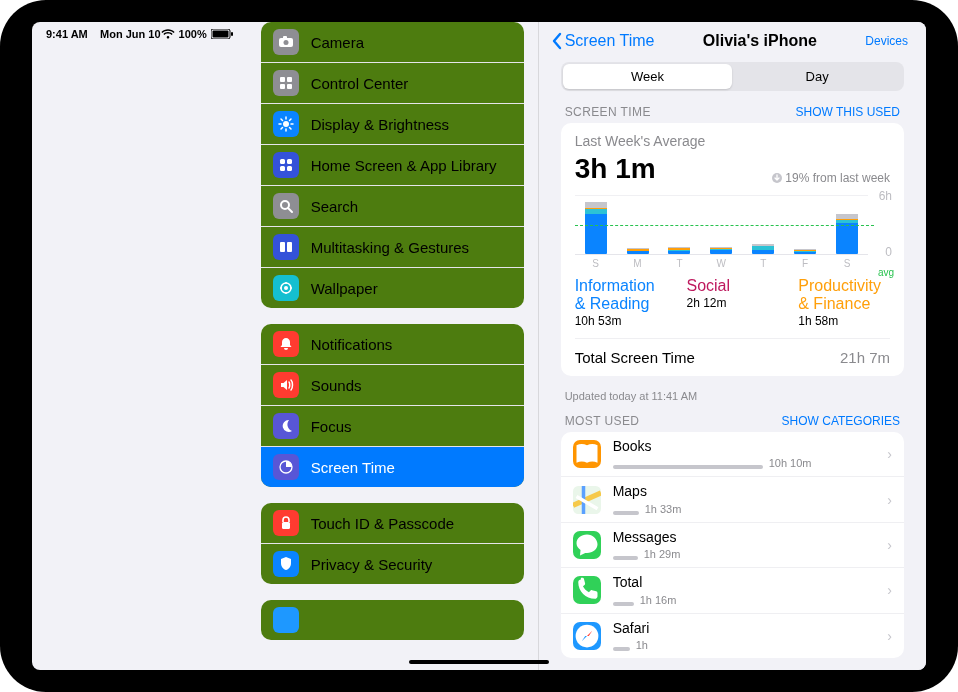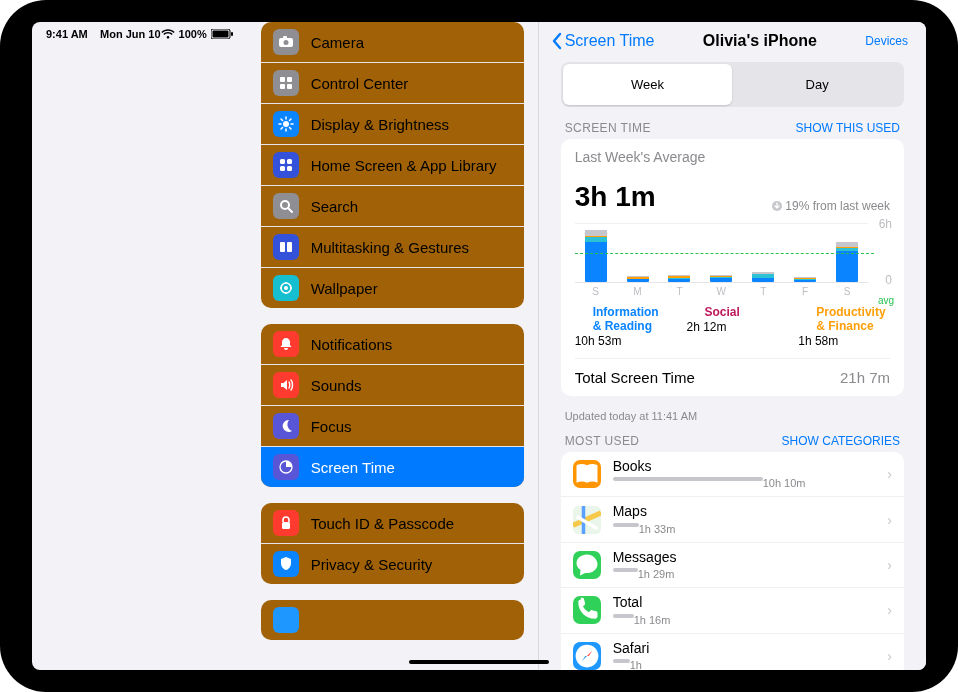--- a/index.html
+++ b/index.html
@@ -17,84 +17,84 @@
     font-size:11px; font-weight:600; color:#000; padding:4px 14px 0 14px; height:20px;
   }
   .status-bar .right { display:flex; align-items:center; gap:4px; }
   .status-bar svg { display:block; }
   .content { flex:1; display:flex; overflow:hidden; }
 
   
   .sidebar { width:292px; border-right:1px solid #d8d8dc; display:flex; flex-direction:column; }
   .sidebar h1 { font-size:17px; font-weight:700; text-align:center; padding:10px 0 10px; }
   .side-scroll { overflow-y:auto; padding:0 14px 10px 14px; flex:1; }
-  .group { background:#a16207; border-radius:10px; margin-bottom:16px; overflow:hidden; }
+  .group { background:#4d7c0f; border-radius:10px; margin-bottom:16px; overflow:hidden; }
   .row {
     display:flex; align-items:center; gap:12px; padding:7px 12px;
     font-size:15px; color:#000; border-top:1px solid #e5e5ea; position:relative;
   }
   .row:first-child { border-top:none; }
   .row.selected { background:#007aff; color:#fff; }
   .icon { width:26px; height:26px; border-radius:6px; display:flex; align-items:center; justify-content:center; flex:0 0 26px; }
   .icon svg { width:16px; height:16px; }
 
   
   .detail { flex:1; display:flex; flex-direction:column; background:#f2f2f7; }
   .navbar { display:flex; align-items:center; justify-content:space-between; padding:10px 18px 8px 12px; }
   .navbar .back { color:#007aff; font-size:16px; display:flex; align-items:center; gap:2px; }
   .navbar .title { font-size:16px; font-weight:600; color:#000; }
   .navbar .action { color:#007aff; font-size:12px; }
   .detail-body { flex:1; overflow-y:auto; padding:0 22px 12px 22px; }
 
   .segmented {
     display:flex; background:#e4e4e9; border-radius:8px; padding:2px; margin:4px 0 14px 0;
   }
-  .segmented .seg { flex:1; text-align:center; font-size:13px; font-weight:500; padding:13px 0; border-radius:6px; color:#000; }
+  .segmented .seg { flex:1; text-align:center; font-size:13px; font-weight:500; padding:5px 0; border-radius:6px; color:#000; }
   .segmented .seg.active { background:#fff; box-shadow:0 1px 2px rgba(0,0,0,.15); }
 
   .section-header { display:flex; justify-content:space-between; align-items:baseline; padding:0 4px 4px 4px; }
   .section-header .label { font-size:12px; color:#8a8a8e; letter-spacing:.4px; }
   .section-header .link { font-size:12px; color:#007aff; font-weight:500; }
 
   .card { background:#fff; border-radius:10px; padding:10px 14px 0 14px; margin-bottom:10px; }
   .avg-label { font-size:14px; color:#8a8a8e; }
-  .avg-row { display:flex; justify-content:space-between; align-items:flex-end; margin-top:16px; }
+  .avg-row { display:flex; justify-content:space-between; align-items:flex-end; margin-top:4px; }
   .avg-value { font-size:28px; font-weight:600; color:#000; }
   .delta { font-size:12px; color:#8a8a8e; display:flex; align-items:center; gap:3px; }
 
   .chart { position:relative; height:74px; margin-top:8px; }
   .chart .ylab { position:absolute; right:-2px; font-size:12px; color:#bdbdc2; }
   .chart .avg-line { position:absolute; left:0; right:16px; border-top:1.5px dashed #28c24f; }
   .chart .avg-tag { position:absolute; right:-4px; font-size:10px; color:#28c24f; }
   .bars { position:absolute; left:0; right:22px; bottom:12px; top:2px; display:flex; align-items:flex-end; border-bottom:1px solid #e5e5ea; border-top:1px solid #f0f0f3;}
   .bar-col { flex:1; display:flex; flex-direction:column; align-items:center; justify-content:flex-end; height:100%; }
   .bar { width:22px; display:flex; flex-direction:column-reverse; border-radius:1px; overflow:hidden; }
   .seg-info { background:#0a84ff; }
   .seg-social { background:#2cc2d6; }
   .seg-prod { background:#ff9f0a; }
   .seg-other { background:#c6c6cc; }
   .day-lab { position:absolute; bottom:-2px; left:0; right:22px; display:flex; }
   .day-lab span { flex:1; text-align:center; font-size:10px; color:#bdbdc2; }
 
   .cat-row { display:flex; gap:20px; padding:10px 0 10px 0; border-bottom:1px solid #efeff2; }
   .cat { flex:1; }
-  .cat .name { font-size:12px; font-weight:700;margin-left:18px; }
+  .cat .name { font-size:16px; font-weight:400; }
   .cat .time { font-size:12px; color:#000; margin-top:1px; }
   .c-info .name{ color:#0a84ff;} .c-social .name{ color:#be185d;} .c-prod .name{ color:#ff9f0a;}
 
   .total-row { display:flex; justify-content:space-between; padding:10px 0; font-size:15px; border-bottom:0; }
   .updated { font-size:11px; color:#8a8a8e; padding:4px 4px 12px 4px; }
 
   .apps { background:#fff; border-radius:10px; overflow:hidden; }
   .app-row { display:flex; align-items:center; gap:12px; padding:7px 12px; border-top:1px solid #efeff2; position:relative; }
   .app-row:first-child { border-top:none; }
   .app-icon { width:28px; height:28px; border-radius:7px; flex:0 0 28px; display:flex; align-items:center; justify-content:center; }
   .app-main { flex:1; min-width:0; }
   .app-name { font-size:14px; color:#000; line-height:1.1; }
-  .app-bar-wrap { display:flex; align-items:flex-start; margin-top:3px; }
+  .app-bar-wrap { display:flex; align-items:flex-end; gap:6px; margin-top:3px; }
   .app-bar { height:4px; border-radius:2px; background:#c6c6cc; }
   .app-time { font-size:11px; color:#8a8a8e; }
   .chev { font-size:14px; color:#c6c6cc; }
 
   .home-ind { width:140px; height:4px; background:#000; border-radius:3px; position:absolute; bottom:28px; left:50%; transform:translateX(-50%); }
 
   ::-webkit-scrollbar{width:0;height:0;}
 </style>
 </head>
 <body>

